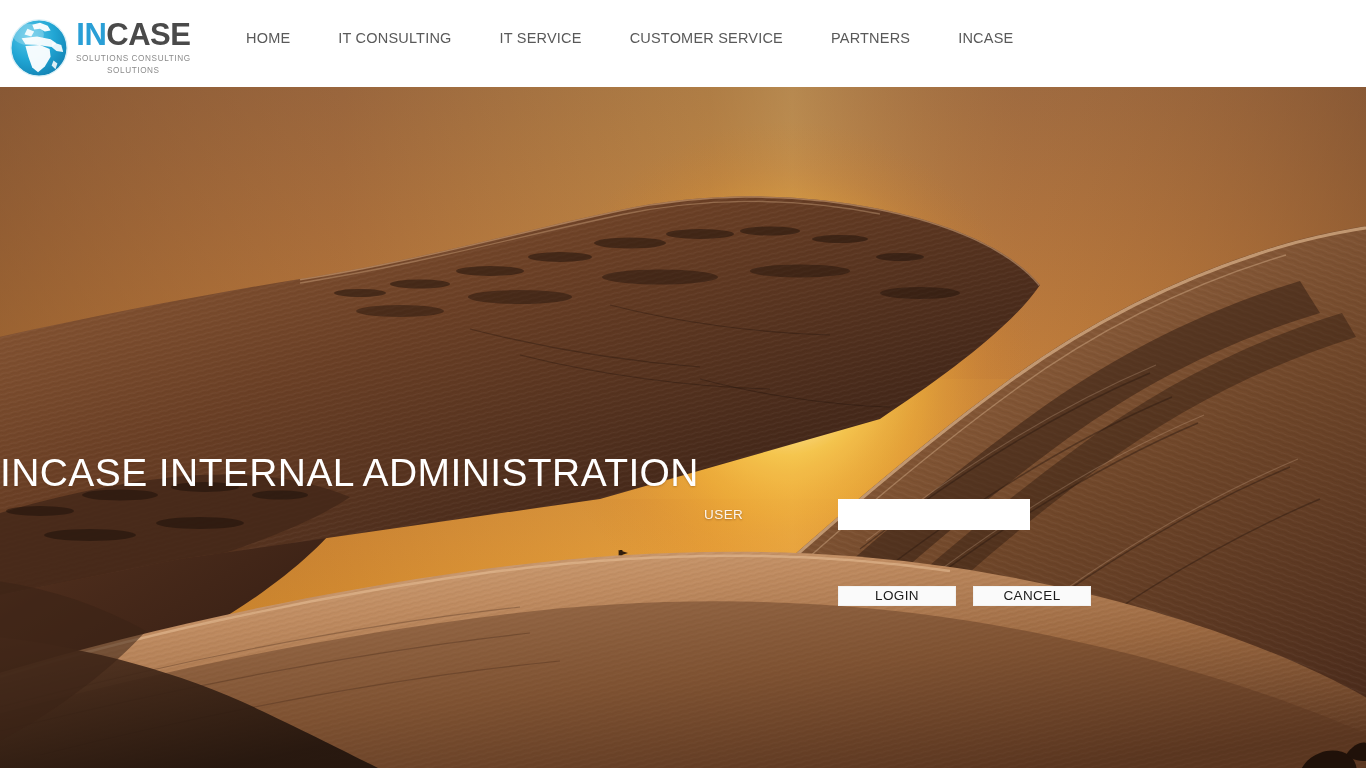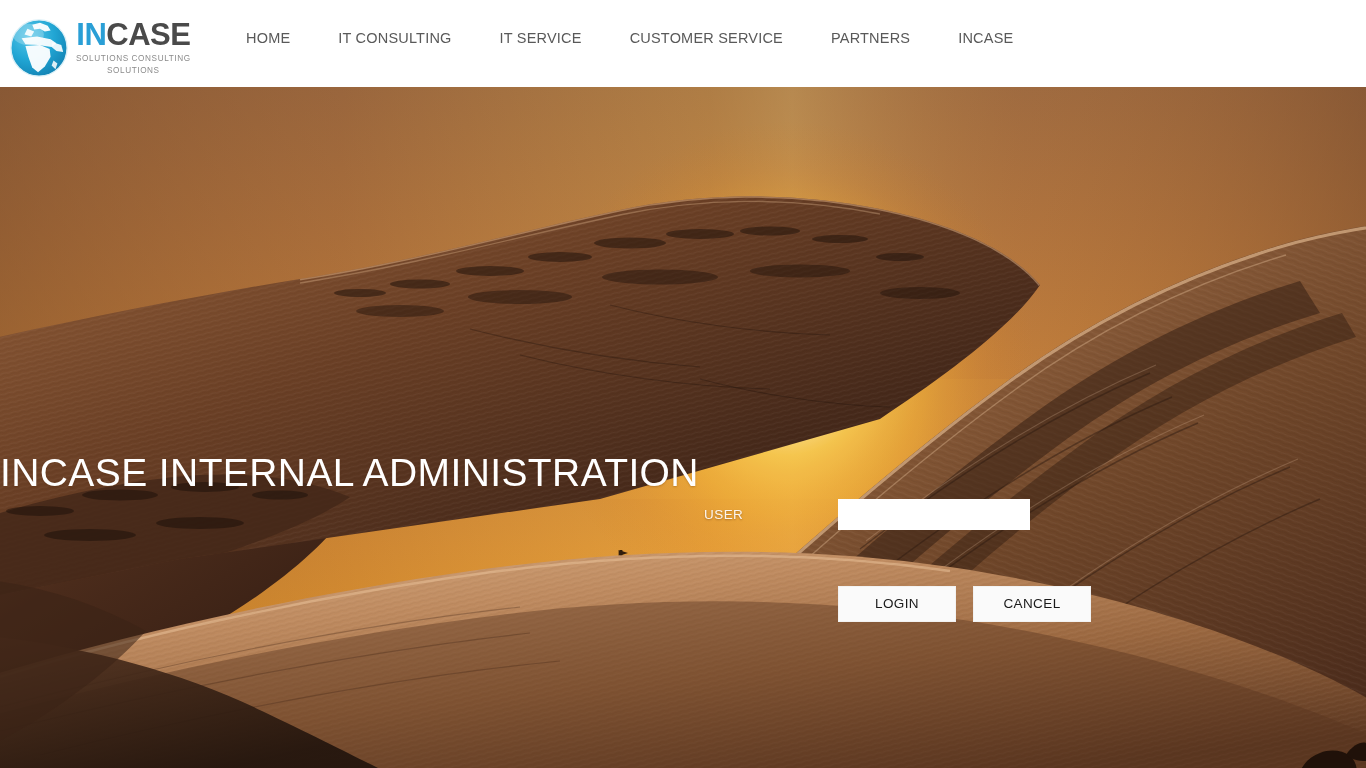--- a/index.html
+++ b/index.html
@@ -167,21 +167,21 @@
   #button-row {
     position: absolute;
     left: 145px;
     top: 87px;
     display: flex;
     gap: 17px;
   }
 
   .form-button {
     width: 118px;
-    height: 36px;
+    height: 20px;
     background: #fafafa;
     border: 1px solid #f2f2f2;
     color: #1a1a1a;
     font-family: "Liberation Sans", sans-serif;
     font-size: 13.5px;
     letter-spacing: 0.4px;
     cursor: pointer;
     border-radius: 0;
     line-height: 1;
   }

